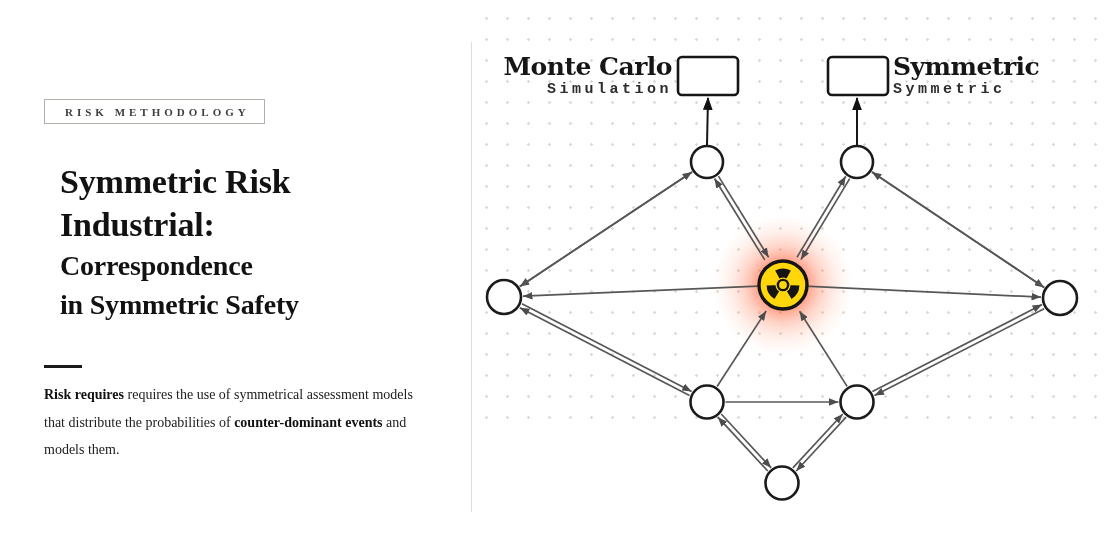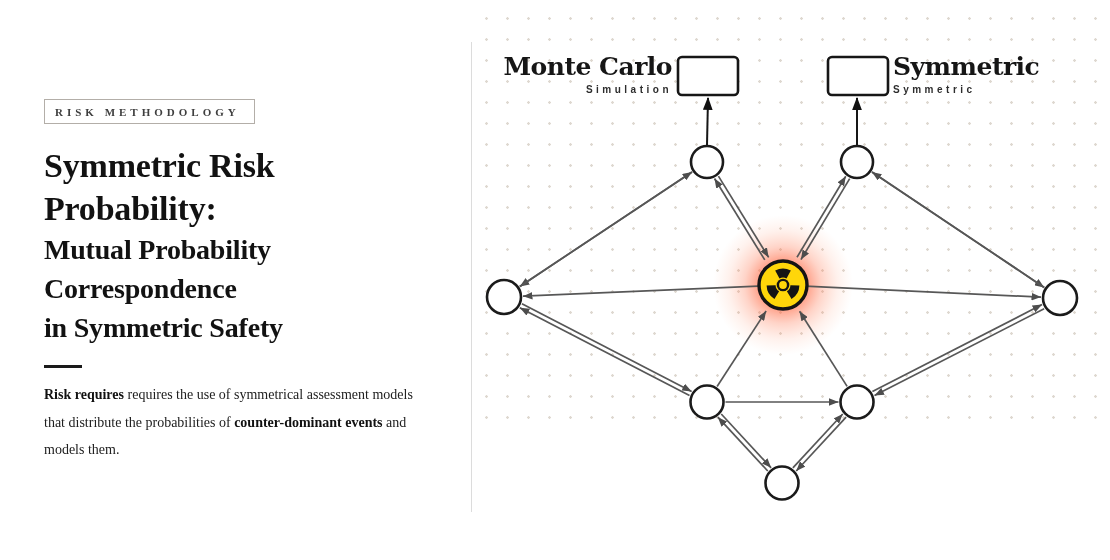--- a/index.html
+++ b/index.html
@@ -2,61 +2,60 @@
 <html><head>
 <meta charset="utf-8">
 <style>
   html,body{margin:0;padding:0;background:#ffffff;}
   .page{position:relative;width:1110px;height:560px;background:#ffffff;overflow:hidden;
         font-family:"Liberation Serif",serif;color:#1b1b1b;}
 
   
   .left-panel{position:absolute;left:0;top:0;width:472px;height:560px;background:#ffffff;}
   .badge{position:absolute;left:44px;top:99px;display:inline-block;
-         border:1px solid #b3aea8;padding:6px 14px 5px 10px;
+         border:1px solid #b3aea8;padding:6px 14px 5px 20px;
          font-family:"Liberation Serif",serif;font-weight:bold;font-size:11px;
          letter-spacing:4px;color:#3f3f3f;white-space:nowrap;}
-  .headline{position:absolute;left:44px;top:144px;margin:0;font-weight:bold;color:#121212;}
+  .headline{position:absolute;left:44px;top:144px;margin:16px;font-weight:bold;color:#121212;}
   .headline span{display:block;font-family:"Liberation Serif",serif;}
   .headline .big{font-size:34px;line-height:43px;letter-spacing:-0.2px;}
   .headline .mid{font-size:28px;line-height:39px;letter-spacing:-0.2px;}
   .title-rule{position:absolute;left:44px;top:365px;width:38px;height:3px;background:#1a1a1a;}
   .intro{position:absolute;left:44px;top:381px;width:370px;margin:0;
          font-size:14px;line-height:27.5px;color:#202020;}
   .intro strong{font-weight:bold;color:#111;}
 
   
   .divider{position:absolute;left:471px;top:42px;width:1px;height:470px;background:#dcdcdc;}
 
   
   .right-panel{position:absolute;left:472px;top:0;width:638px;height:424px;
     background-color:#ffffff;
     background-image:radial-gradient(circle,#ded8d0 1.1px,rgba(0,0,0,0) 1.5px);
     background-size:21px 21px;background-position:4px 8px;}
   .right-panel svg{position:absolute;left:0;top:0;}
 
   .dg-label{position:absolute;white-space:nowrap;color:#161616;}
   .dg-title{font-family:"DejaVu Serif",serif;font-weight:bold;font-size:25px;line-height:28px;letter-spacing:-0.5px;}
-  .dg-sub{font-family:Liberation Sans, sans-serif;font-weight:bold;font-size:10px;line-height:17px;letter-spacing:3.5px;color:#2d2d2d;}
+  .dg-sub{font-family:Liberation Mono, monospace;font-weight:bold;font-size:15px;line-height:17px;letter-spacing:3.5px;color:#2d2d2d;}
   .lbl-mc{left:0;top:53px;width:200px;text-align:right;}
   .lbl-sim{left:0;top:81px;width:200px;text-align:right;}
   .lbl-bay{left:421px;top:53px;}
   .lbl-upd{left:421px;top:81px;}
 </style>
 </head>
 <body>
 
 <div class="page">
 
   <aside class="left-panel">
     <div class="badge">RISK METHODOLOGY</div>
     <h1 class="headline">
       <span class="big">Symmetric Risk</span>
-      <span class="big">Probability:</span>
-      <span class="mid">Mutual Probability</span>
+      <span class="big">Industrial:</span>
       <span class="mid">Correspondence</span>
       <span class="mid">in Symmetric Safety</span>
     </h1>
     <div class="title-rule"></div>
     <p class="intro"><strong>Risk requires</strong><span> requires the use of symmetrical assessment models that distribute the probabilities of </span><strong>counter-dominant events</strong><span> and models them.</span></p>
   </aside>
 
   <div class="divider"></div>
 
   <section class="right-panel">

